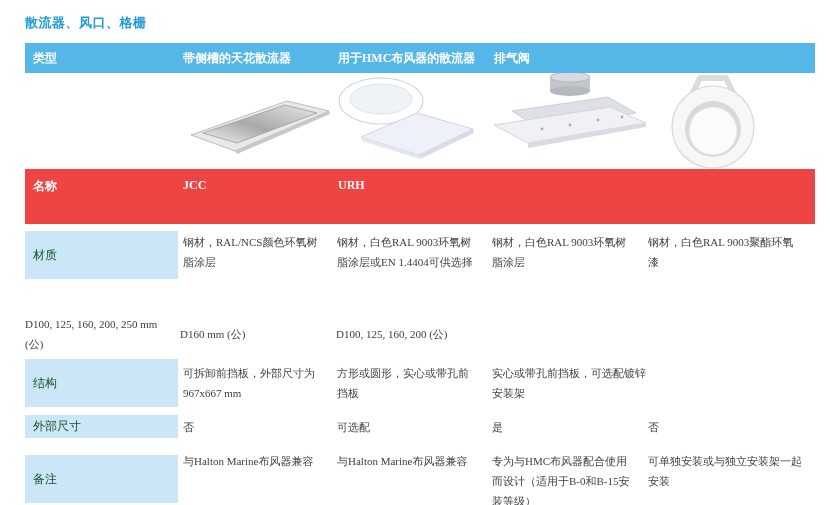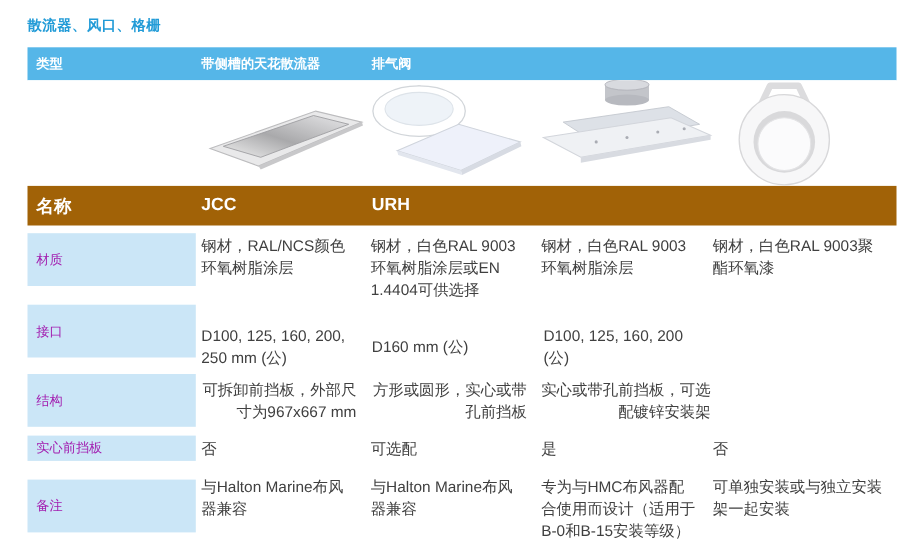--- a/index.html
+++ b/index.html
@@ -3,68 +3,69 @@
 <meta charset="utf-8">
 <style>
   html,body{margin:0;padding:0;background:#fff;}
   .page{
     position:relative;width:830px;height:505px;background:#ffffff;overflow:hidden;
     font-family:"Liberation Sans","DejaVu Sans",sans-serif;color:#404040;
   }
   .title{
     margin:14px 0 0 25px;font-size:13px;font-weight:bold;color:#219bd7;letter-spacing:.5px;
   }
-  .table{width:790px;margin:11px 0 0 25px;}
+  .table{width:790px;margin:11px 0 0 25px;font-family:Liberation Serif, serif;}
   .row{display:flex;}
   .c0{width:158px;box-sizing:border-box;}
   .c1{width:154px;box-sizing:border-box;}
   .c2{width:155px;box-sizing:border-box;}
   .c3{width:156px;box-sizing:border-box;}
   .c4{width:167px;box-sizing:border-box;}
   
   .hdr{background:#55b6e8;height:30px;color:#ffffff;font-size:12px;font-weight:bold;}
   .hdr > div{display:flex;align-items:center;}
   .hdr .c0{padding-left:8px;}
   
   .imgs{height:96px;background:#ffffff;}
   .imgs > div{position:relative;}
   
-  .namebar{background:#a16207;height:36px;color:#ffffff;font-size:16px;font-weight:bold;margin-bottom:7px;}
+  .namebar{background:#ef4444;height:55px;color:#ffffff;font-size:12px;font-weight:bold;margin-bottom:7px;}
   .namebar > div{padding-top:9px;}
   .namebar .c0{padding-left:8px;}
   
   .drow .lab{
     background:#cbe6f7;width:153px;margin-right:5px;display:flex;align-items:center;
-    padding-left:8px;box-sizing:border-box;font-size:12px;color:#a21caf;
+    padding-left:8px;box-sizing:border-box;font-size:12px;color:#14532d;
   }
-  .drow .val{font-size:14px;line-height:20px;color:#404040;padding-right:13px;}
+  .drow .val{font-size:11px;line-height:20px;color:#404040;padding-right:13px;}
   .r-mat{height:48px;margin-bottom:17px;}
   .r-mat .val{padding-top:1px;}
   .r-con{height:48px;margin-bottom:15px;}
   .r-con .val{display:flex;flex-direction:column;justify-content:center;margin-top:28px;}
-  .r-str{height:48px;margin-bottom:8px;text-align:right;}
+  .r-str{height:48px;margin-bottom:8px;}
   .r-str .val{display:flex;flex-direction:column;justify-content:center;}
   .r-knob{height:23px;margin-bottom:17px;}
   .r-knob .val{display:flex;align-items:center;}
   .r-note{height:48px;}
   .r-note .val{padding-top:0;margin-top:-4px;}
   svg{display:block;}
 </style>
 </head>
 <body>
 
 <div class="page">
 
   <div class="title">散流器、风口、格栅</div>
 
   <div class="table">
 
     <div class="row hdr">
       <div class="c0">类型</div>
       <div class="c2">带侧槽的天花散流器</div>
+      <div class="c3">用于HMC布风器的散流器</div>
       <div class="c4">排气阀</div>
     </div>
 
     <div class="row imgs">
       <div class="c0"></div>
       <div class="c1">
 
         <svg width="154" height="96" viewBox="0 0 154 96">
           <defs>
             <linearGradient id="gDLQ" x1="0" y1="1" x2="1" y2="0">
@@ -124,35 +125,34 @@
 
     <div class="row drow r-mat">
       <div class="lab">材质</div>
       <div class="c1 val">钢材，RAL/NCS颜色环氧树脂涂层</div>
       <div class="c2 val">钢材，白色RAL 9003环氧树脂涂层或EN 1.4404可供选择</div>
       <div class="c3 val">钢材，白色RAL 9003环氧树脂涂层</div>
       <div class="c4 val">钢材，白色RAL 9003聚酯环氧漆</div>
     </div>
 
     <div class="row drow r-con">
-      <div class="lab">接口</div>
       <div class="c2 val">D100, 125, 160, 200, 250 mm (公)</div>
       <div class="c3 val">D160 mm (公)</div>
       <div class="c4 val">D100, 125, 160, 200 (公)</div>
     </div>
 
     <div class="row drow r-str">
       <div class="lab">结构</div>
       <div class="c1 val">可拆卸前挡板，外部尺寸为967x667 mm</div>
       <div class="c2 val">方形或圆形，实心或带孔前挡板</div>
       <div class="c4 val">实心或带孔前挡板，可选配镀锌安装架</div>
     </div>
 
     <div class="row drow r-knob">
-      <div class="lab">实心前挡板</div>
+      <div class="lab">外部尺寸</div>
       <div class="c1 val">否</div>
       <div class="c2 val">可选配</div>
       <div class="c3 val">是</div>
       <div class="c4 val">否</div>
     </div>
 
     <div class="row drow r-note">
       <div class="lab">备注</div>
       <div class="c1 val">与Halton Marine布风器兼容</div>
       <div class="c2 val">与Halton Marine布风器兼容</div>

